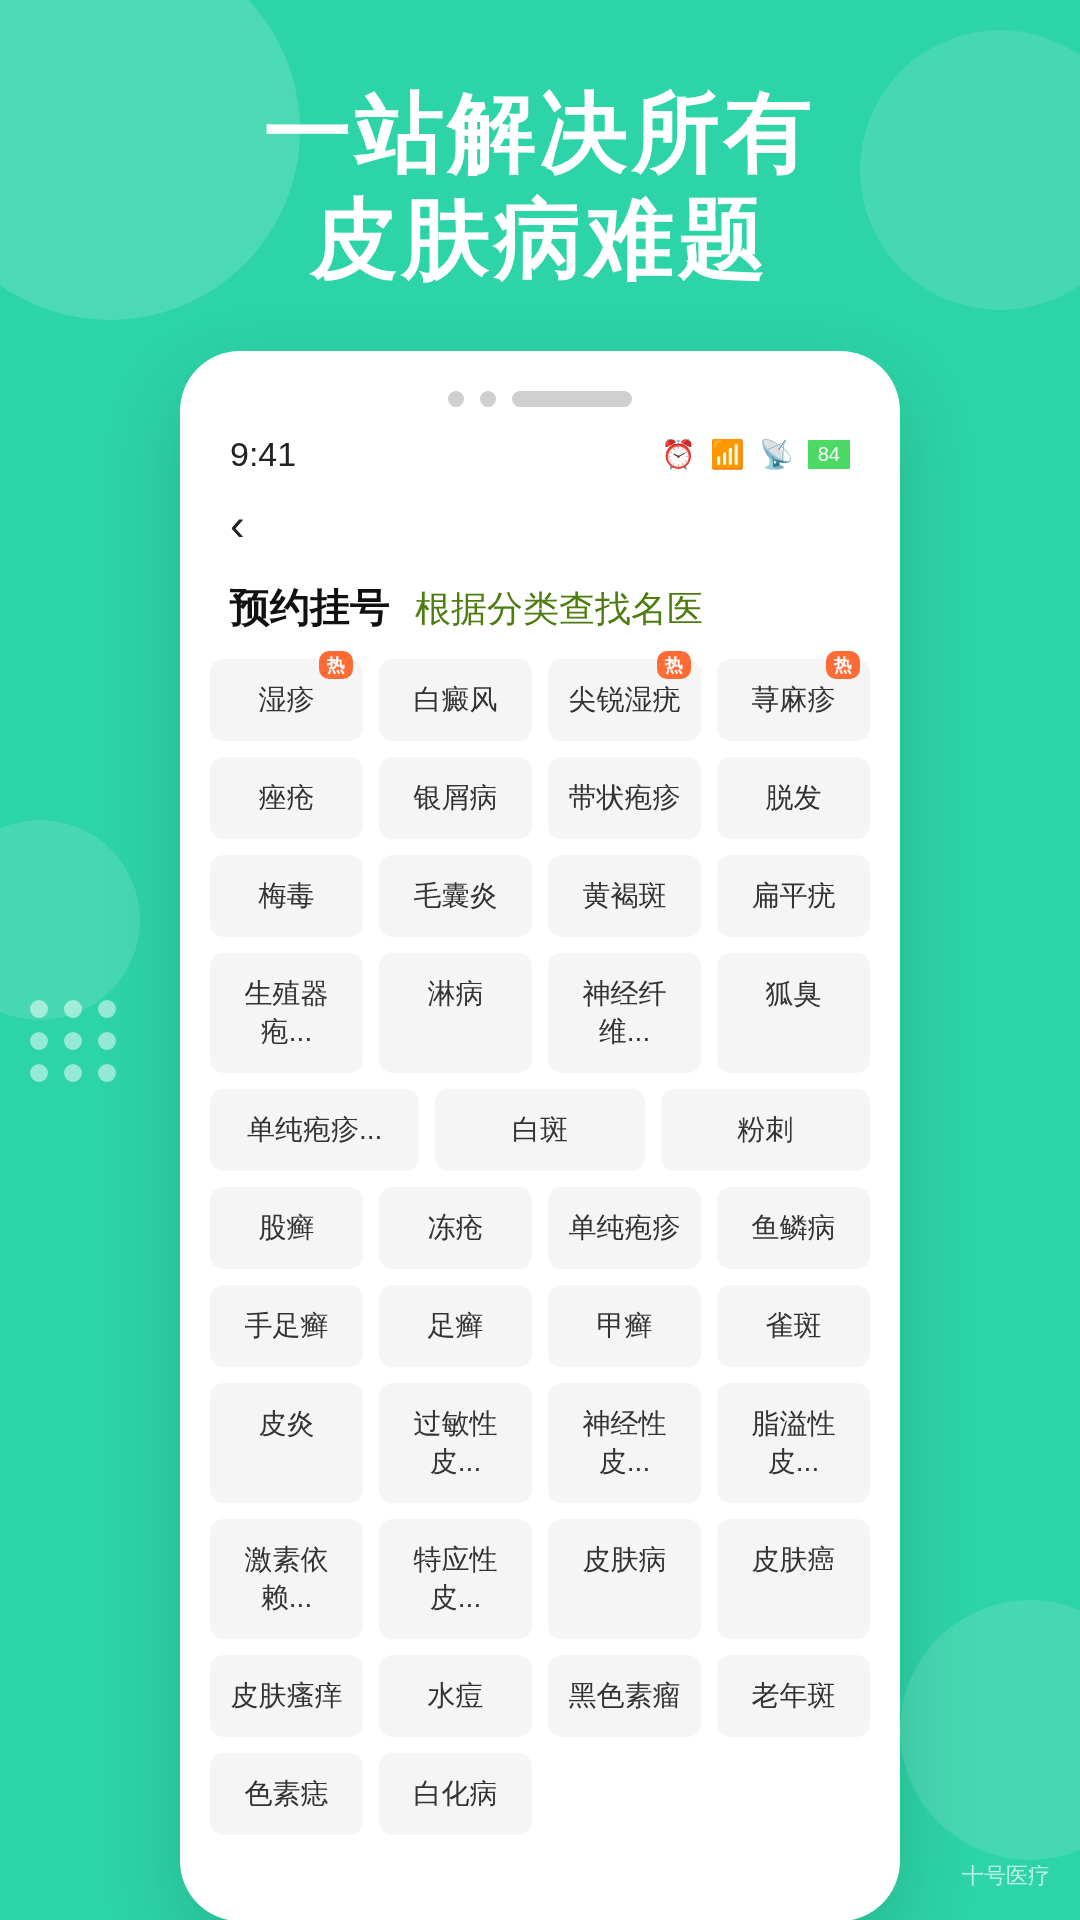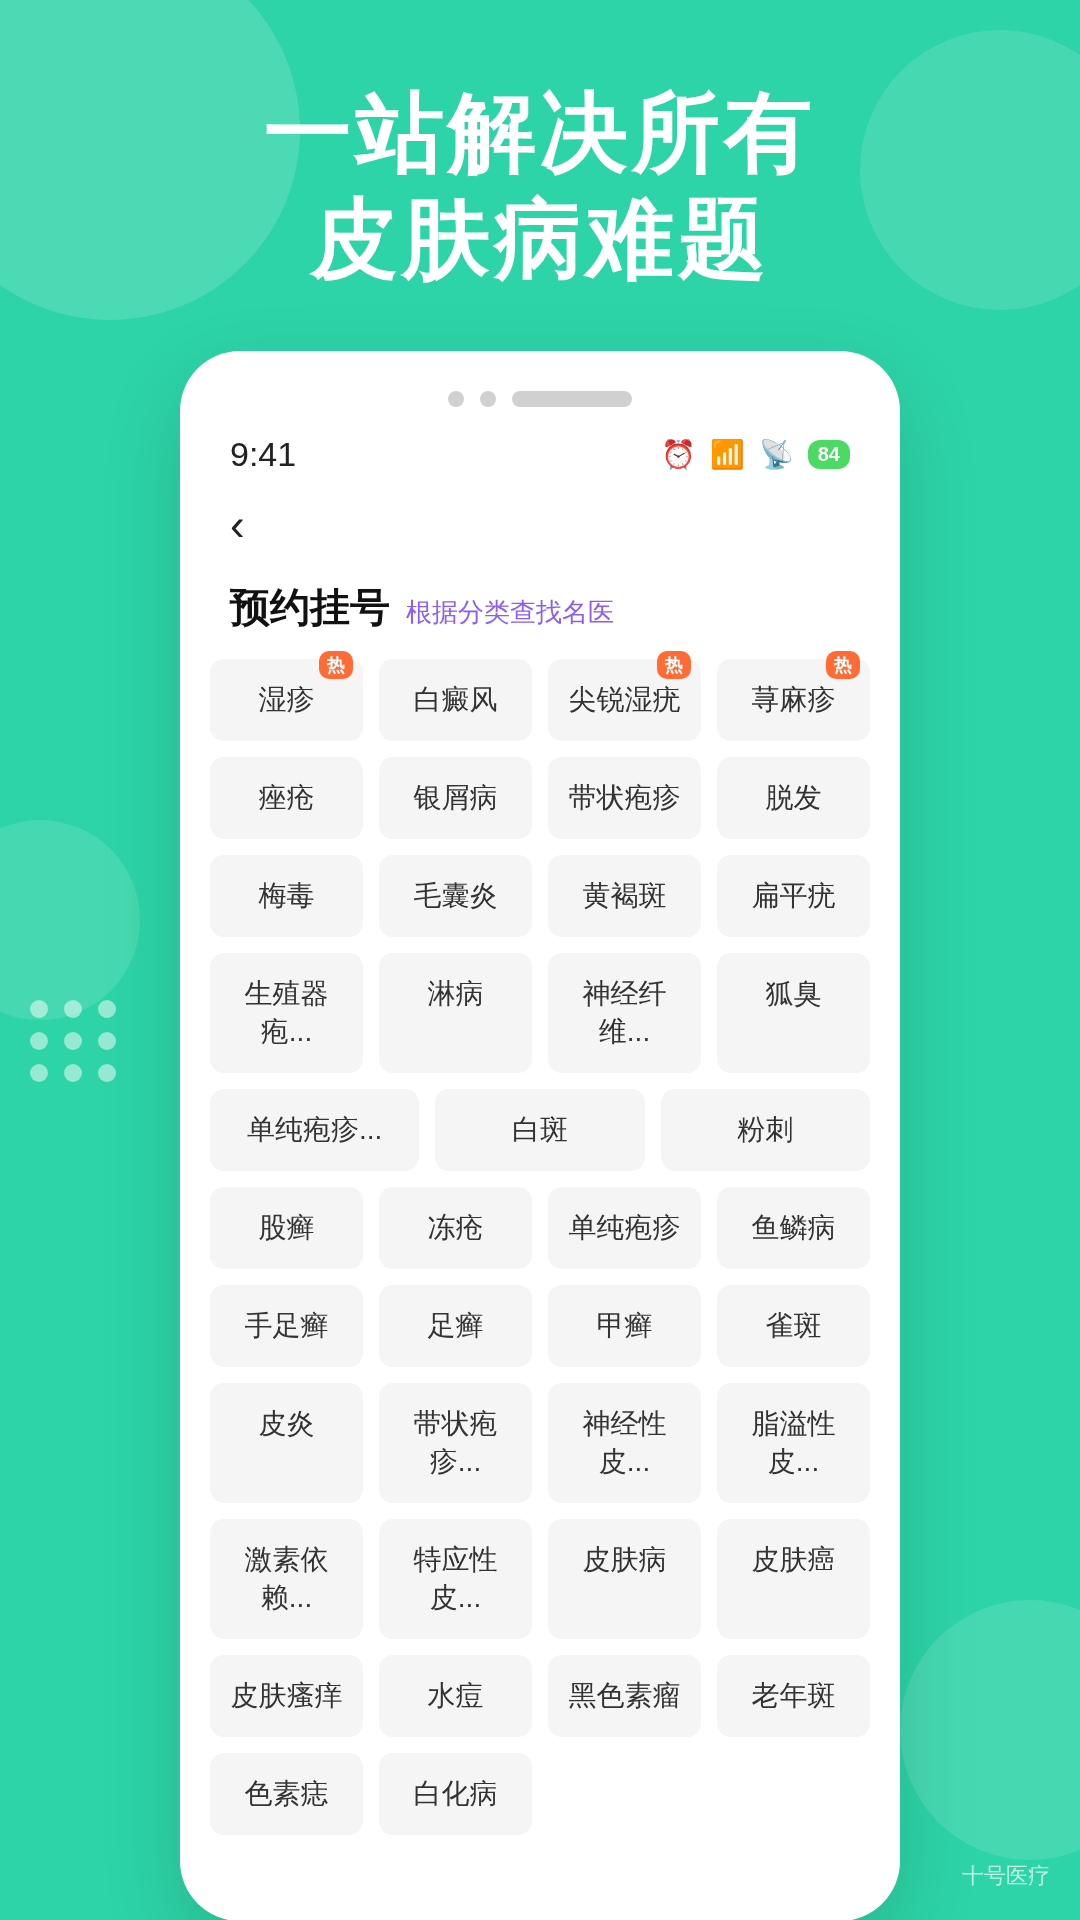--- a/index.html
+++ b/index.html
@@ -117,48 +117,48 @@
       gap: 14px;
     }
     .status-icon {
       color: #222;
       font-size: 28px;
     }
     .battery-badge {
       background: #4cd964;
       color: #fff;
       font-size: 20px;
-      font-weight: 700;
+      font-weight: 400;
       padding: 3px 10px;
-      border-radius: 12px;
+      border-radius: 1px;
     }
 
     
     .back-btn {
       padding: 10px 40px 20px 50px;
       font-size: 44px;
       color: #222;
       cursor: pointer;
     }
 
     
     .page-header {
       padding: 10px 50px 24px 50px;
       display: flex;
       align-items: baseline;
-      gap: 16px;
+      gap: 25px;
     }
     .page-title {
       font-size: 40px;
       font-weight: 700;
       color: #111;
     }
     .page-subtitle {
-      font-size: 26px;
-      color: #8b5cf6;
+      font-size: 36px;
+      color: #4d7c0f;
     }
 
     
     .tags-container {
       padding: 0 30px 20px 30px;
     }
     .tags-row {
       display: flex;
       gap: 16px;
       margin-bottom: 16px;
@@ -299,21 +299,21 @@
         <div class="tag">鱼鳞病</div>
       </div>
       <div class="tags-row">
         <div class="tag">手足癣</div>
         <div class="tag">足癣</div>
         <div class="tag">甲癣</div>
         <div class="tag">雀斑</div>
       </div>
       <div class="tags-row">
         <div class="tag">皮炎</div>
-        <div class="tag">带状疱疹...</div>
+        <div class="tag">过敏性皮...</div>
         <div class="tag">神经性皮...</div>
         <div class="tag">脂溢性皮...</div>
       </div>
       <div class="tags-row">
         <div class="tag">激素依赖...</div>
         <div class="tag">特应性皮...</div>
         <div class="tag">皮肤病</div>
         <div class="tag">皮肤癌</div>
       </div>
       <div class="tags-row">

